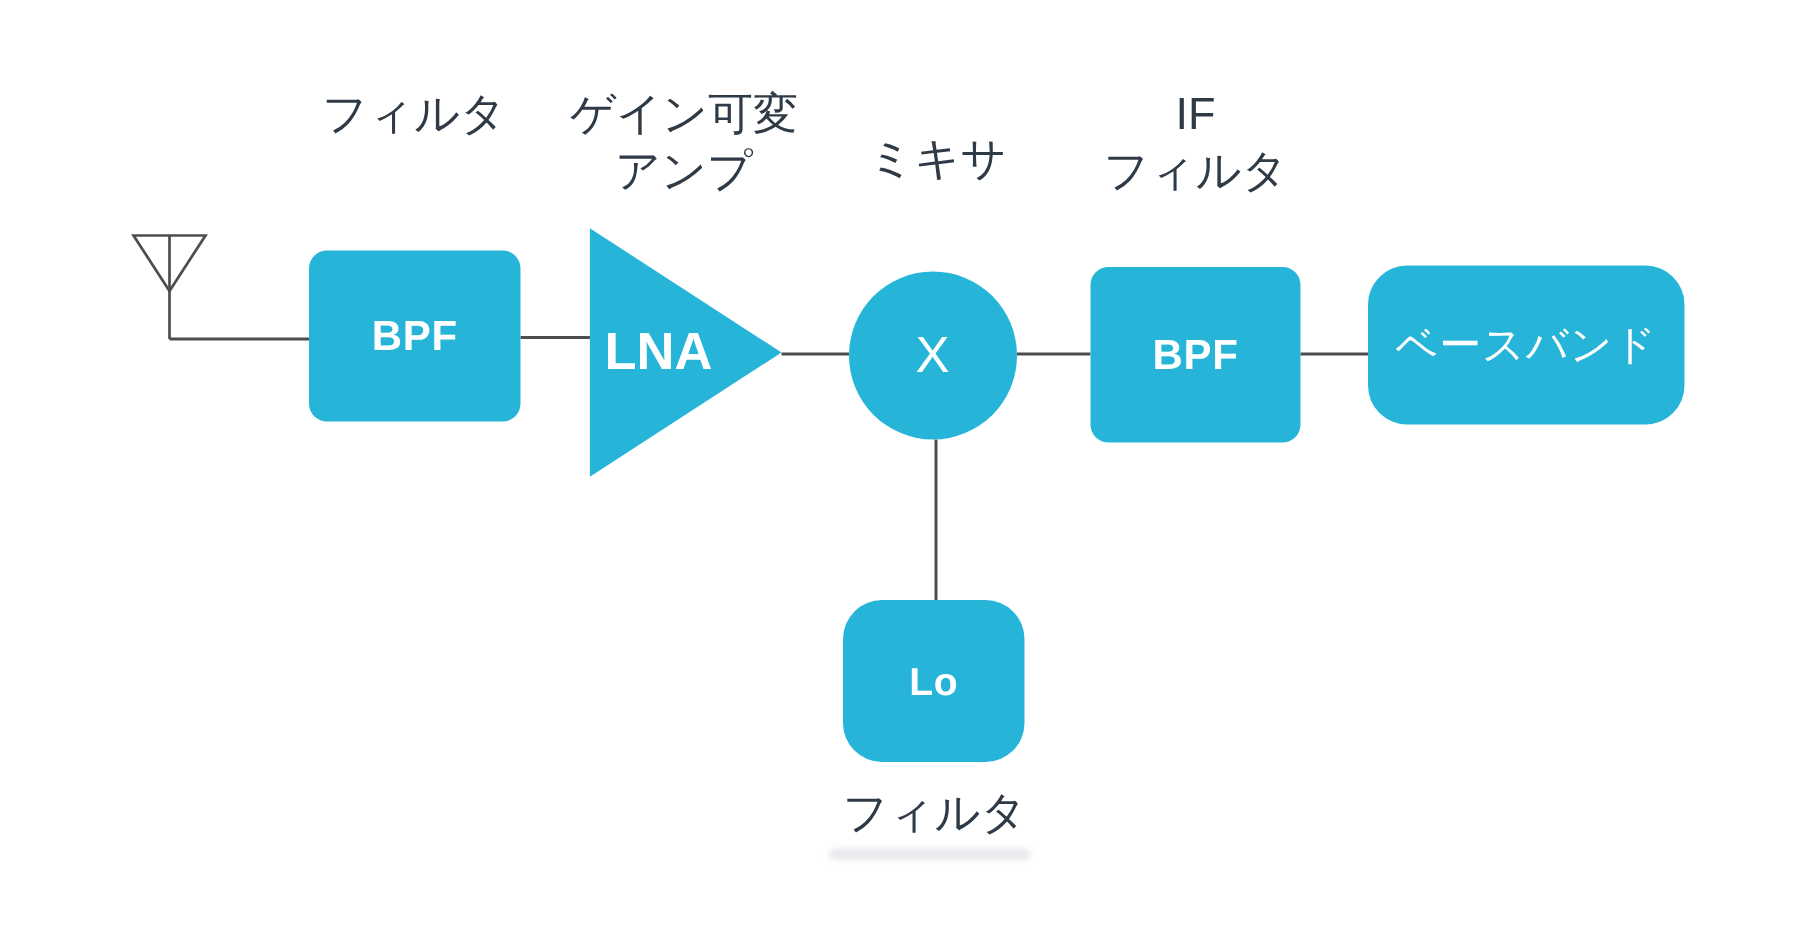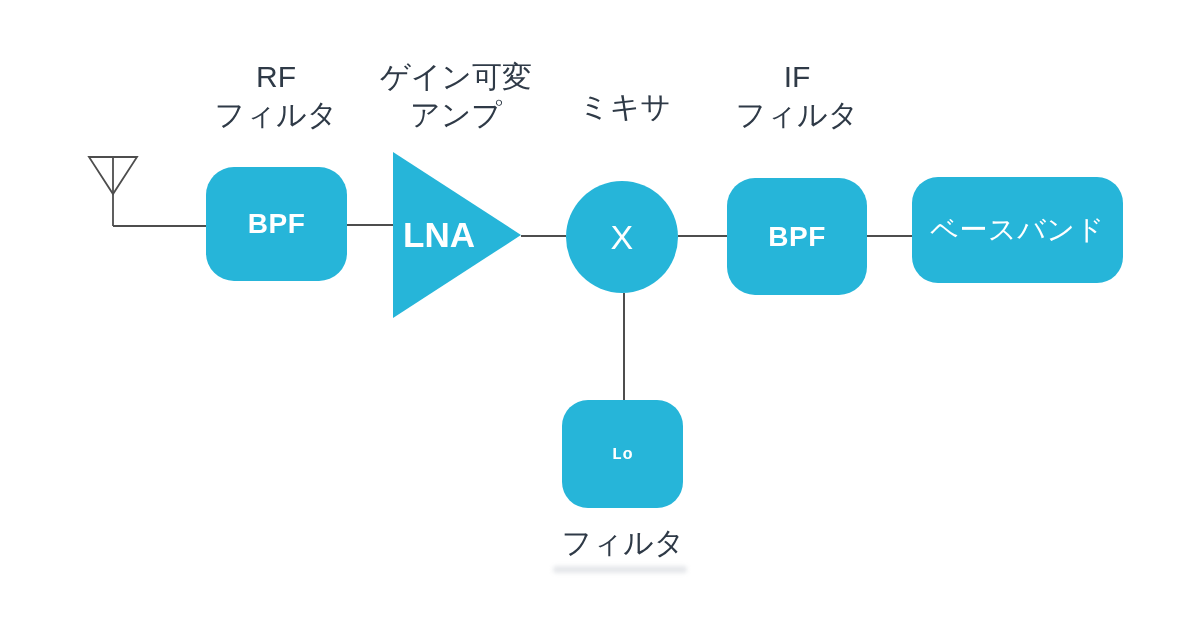--- a/index.html
+++ b/index.html
@@ -24,42 +24,42 @@
   .node {
     position: absolute;
     background: #26B5D9;
     color: #ffffff;
     display: flex;
     align-items: center;
     justify-content: center;
     z-index: 2;
     text-align: center;
   }
-  .rect { border-radius: 28px; }
+  .rect { border-radius: 12px; }
   .node-text {
     font-weight: bold;
     font-size: 28px;
     letter-spacing: 0.5px;
   }
   .bpf1 { left: 206px; top: 167px; width: 141px; height: 114px; }
   .bpf2 { left: 727px; top: 178px; width: 140px; height: 117px; }
   .baseband {
     left: 912px; top: 177px; width: 211px; height: 106px;
     border-radius: 26px;
   }
   .baseband .node-text {
     font-weight: normal;
     font-size: 28px;
     line-height: 36px;
   }
   .lo-box {
     left: 562px; top: 400px; width: 121px; height: 108px;
     border-radius: 26px;
   }
-  .lo-box .node-text { font-size: 17px; font-family: Liberation Mono, monospace; }
+  .lo-box .node-text { font-size: 26px; }
   .mixer {
     left: 566px; top: 181px; width: 112px; height: 112px;
     border-radius: 50%;
   }
   .mixer .node-text {
     font-weight: normal;
     font-size: 34px;
   }
   .tri-wrap {
     position: absolute;
@@ -119,21 +119,20 @@
       <line x1="113" y1="226" x2="206" y2="226"></line>
       <line x1="347" y1="225" x2="394" y2="225"></line>
       <line x1="521" y1="236" x2="566" y2="236"></line>
       <line x1="678" y1="236" x2="727" y2="236"></line>
       <line x1="867" y1="236" x2="912" y2="236"></line>
       <line x1="624" y1="293" x2="624" y2="400"></line>
     </g>
   </svg>
 
   <div class="caption cap-rf">
-    <div>RF</div>
     <div>フィルタ</div>
   </div>
 
   <div class="caption cap-mix">ミキサ</div>
 
   <div class="caption cap-vga">
     <div>ゲイン可変</div>
     <div>アンプ</div>
   </div>
 

